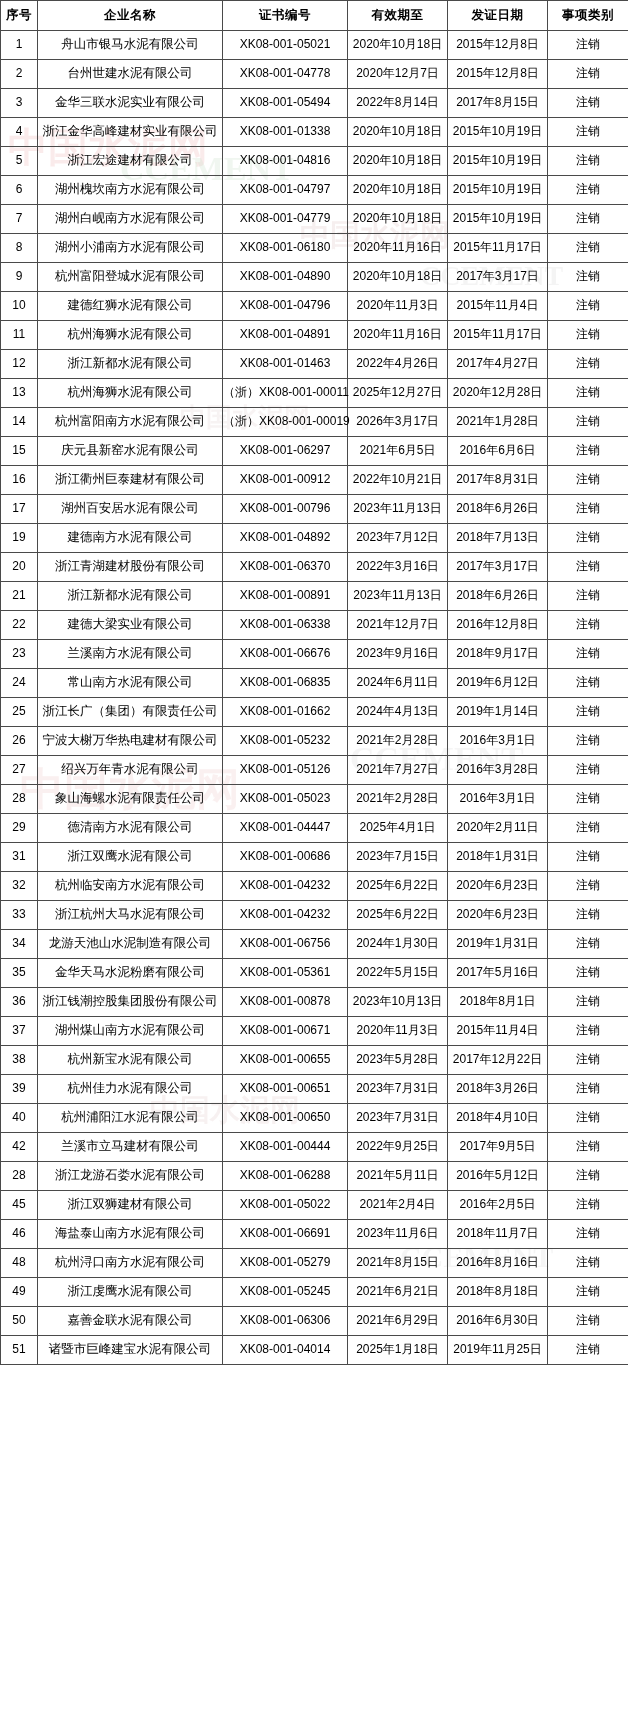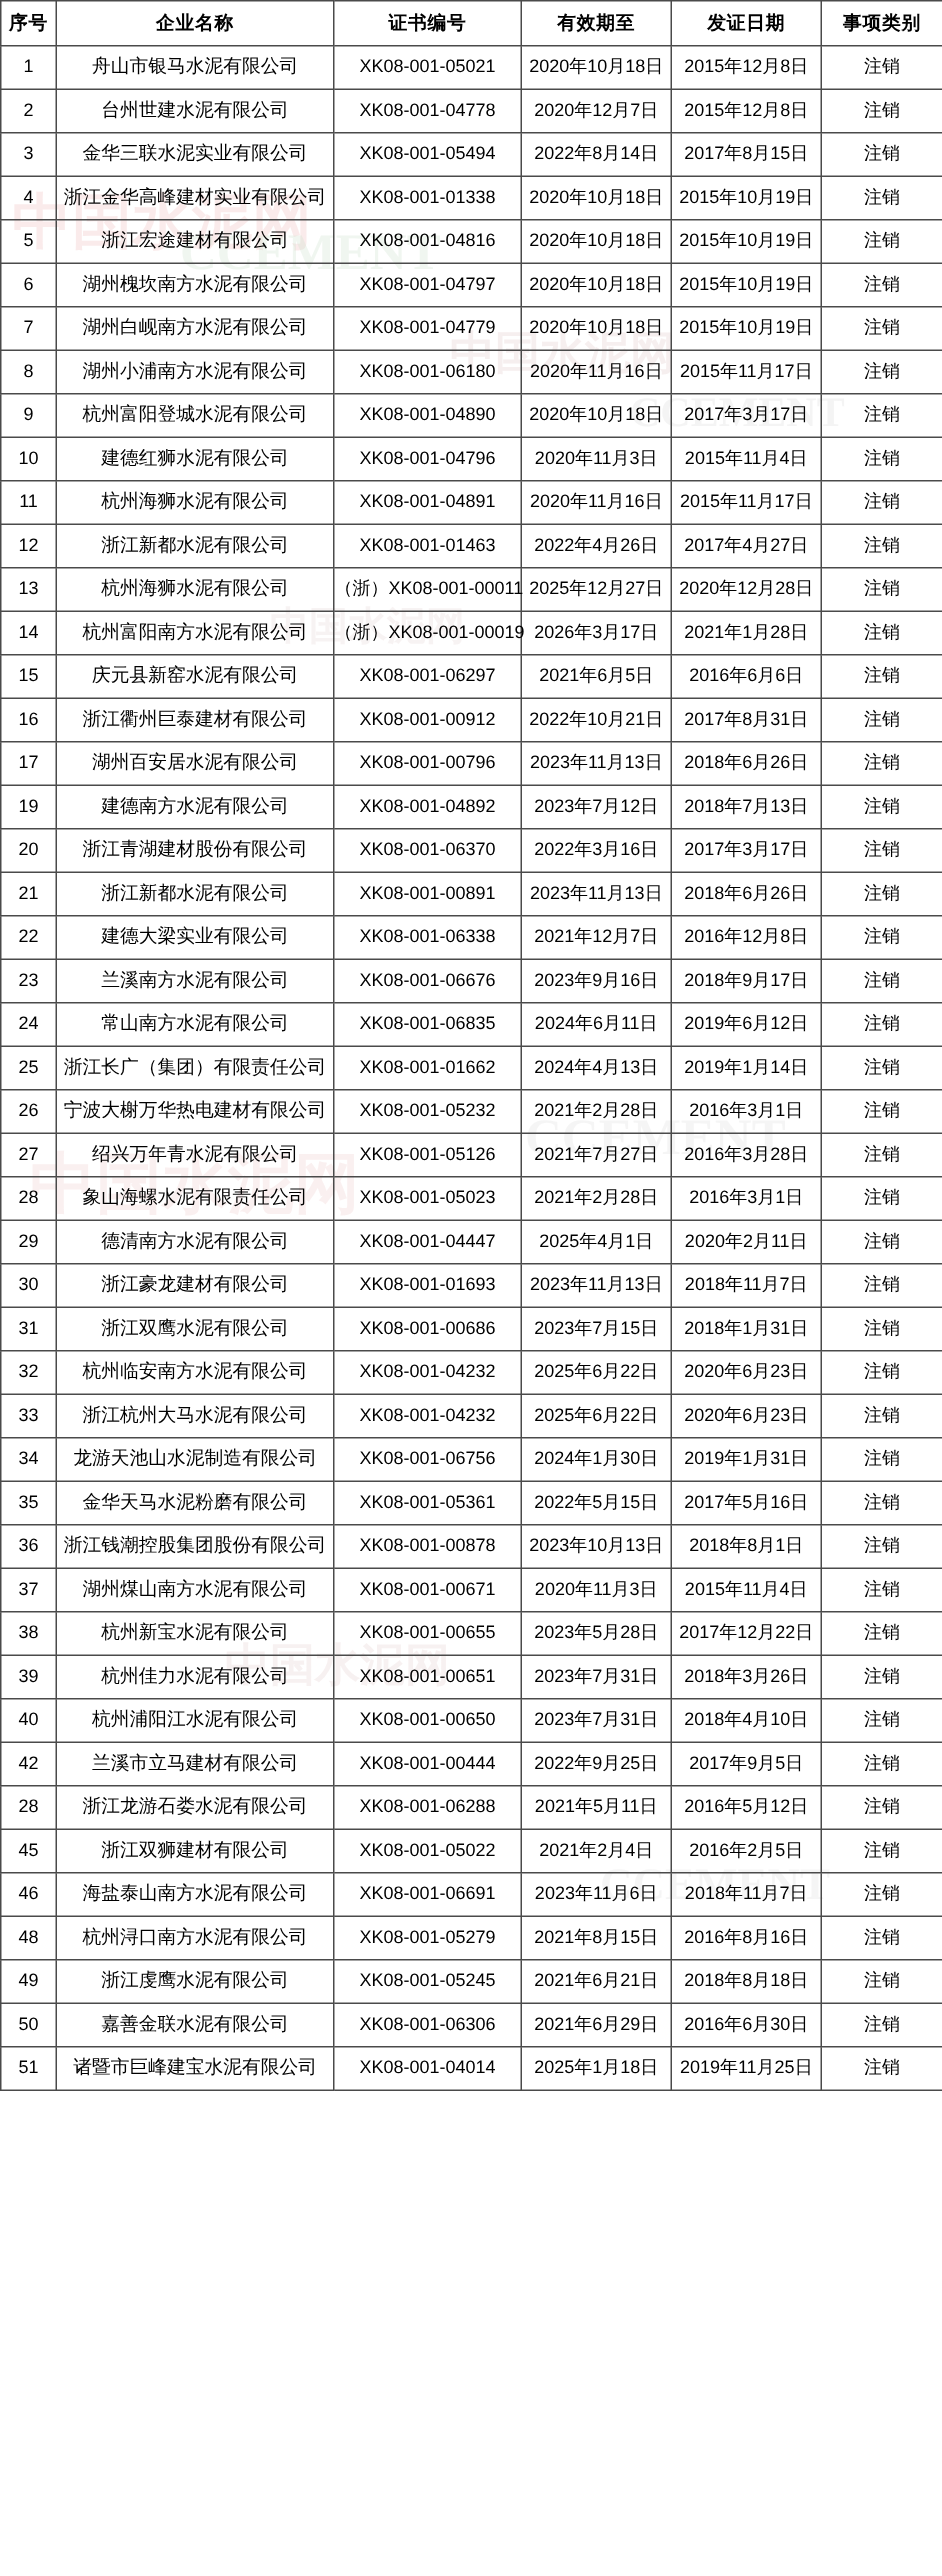--- a/index.html
+++ b/index.html
@@ -332,28 +332,20 @@
         </tr>
         <tr>
           <td class="idx">29</td>
           <td class="name">德清南方水泥有限公司</td>
           <td class="cert">XK08-001-04447</td>
           <td class="valid">2025年4月1日</td>
           <td class="issue">2020年2月11日</td>
           <td class="type">注销</td>
         </tr>
         <tr>
-          <td class="idx">30</td>
-          <td class="name">浙江豪龙建材有限公司</td>
-          <td class="cert">XK08-001-01693</td>
-          <td class="valid">2023年11月13日</td>
-          <td class="issue">2018年11月7日</td>
-          <td class="type">注销</td>
-        </tr>
-        <tr>
           <td class="idx">31</td>
           <td class="name">浙江双鹰水泥有限公司</td>
           <td class="cert">XK08-001-00686</td>
           <td class="valid">2023年7月15日</td>
           <td class="issue">2018年1月31日</td>
           <td class="type">注销</td>
         </tr>
         <tr>
           <td class="idx">32</td>
           <td class="name">杭州临安南方水泥有限公司</td>

